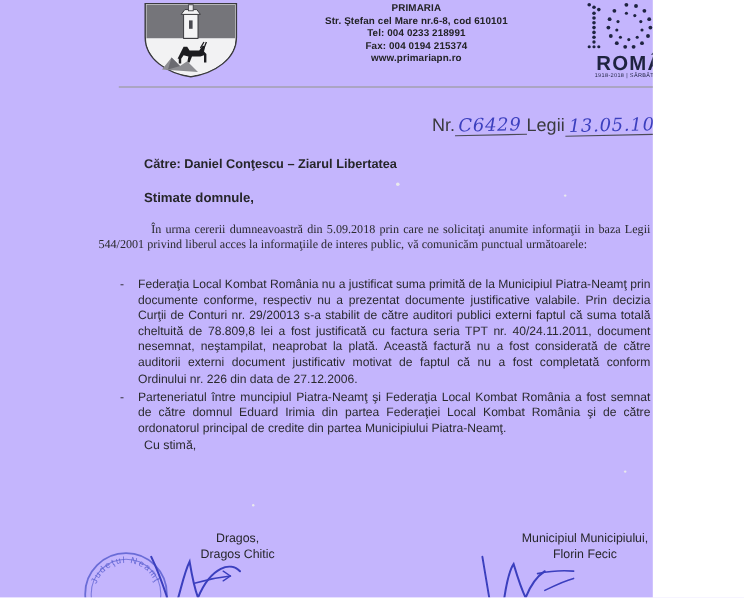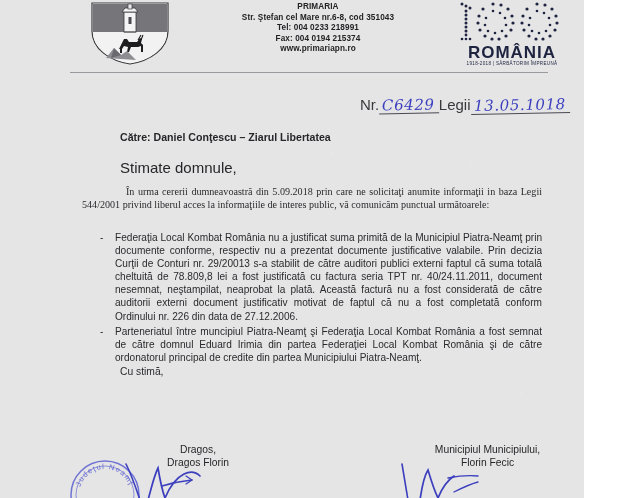--- a/index.html
+++ b/index.html
@@ -5,25 +5,26 @@
   html, body {
     margin: 0;
     padding: 0;
     background: #ffffff;
   }
   body {
     font-family: "Liberation Sans", sans-serif;
   }
   #page {
     position: relative;
-    width: 584px;
+    width: 515px;
     height: 498px;
-    background: #e5e5e5;
+    background: #c4b5fd;
     overflow: hidden;
     color: #2b2b2e;
+    padding-left: 29px;
   }
 
   
   .header {
     position: relative;
     height: 66px;
   }
 
   .crest {
     position: absolute;
@@ -98,22 +99,22 @@
     left: 120px;
     top: 131px;
     font-size: 10.6px;
     font-weight: bold;
     color: #26262a;
   }
   .salute {
     position: absolute;
     left: 120px;
     top: 159px;
-    font-size: 15px;
-    font-weight: normal;
+    font-size: 11px;
+    font-weight: bold;
     color: #26262a;
   }
 
   .intro {
     position: absolute;
     left: 82px;
     top: 185px;
     width: 460px;
     font-size: 10.1px;
     line-height: 13.1px;
@@ -216,21 +217,21 @@
         <path d="M31 48 l3 -6 l2 -4 l3 0 l2 3 l8 0 l3 -4 l2 1 l-1 4 l2 2 l0 7 l-2 0 l0 -6 l-3 1 l-7 0 l-2 5 l-2 0 l1 -5 l-4 -1 l-2 3 l0 4 l-2 0 l0 -4 z" fill="#1d1d20"></path>
         <path d="M50 39 l3 -5 M53 39 l2 -5" stroke="#1d1d20" stroke-width="1.1" fill="none"></path>
 
         <path d="M18 57 l8 -10 l7 7 l6 -4 l9 9 z" fill="#8d8d92"></path>
         <path d="M26 47 l7 7 l-10 3 z" fill="#6a6a70"></path>
       </svg>
     </div>
 
     <div class="header-text">
       <div class="ht-line">PRIMARIA</div>
-      <div class="ht-line">Str. Ştefan cel Mare nr.6-8, cod 351043</div>
+      <div class="ht-line">Str. Ştefan cel Mare nr.6-8, cod 610101</div>
       <div class="ht-line">Tel:  004 0233 218991</div>
       <div class="ht-line">Fax: 004 0194 215374</div>
       <div class="ht-line">www.primariapn.ro</div>
     </div>
 
     <div class="logo100">
       <svg viewBox="0 0 148 66" width="148" height="66">
         <g fill="#1e2340">
 
           <g>
@@ -326,21 +327,21 @@
     <div class="bullet">
       <span class="dash">-</span>
       <span>Parteneriatul între muncipiul Piatra-Neamţ şi Federaţia Local Kombat România a fost semnat de către domnul Eduard Irimia din partea Federaţiei Local Kombat România şi de către ordonatorul principal de credite din partea Municipiului Piatra-Neamţ.</span>
     </div>
   </div>
 
   <div class="closing">Cu stimă,</div>
 
   <div class="sig sig-left">
     <span class="role">Dragos,</span>
-    <span class="name">Dragos Florin</span>
+    <span class="name">Dragos Chitic</span>
   </div>
 
   <div class="sig sig-right">
     <span class="role">Municipiul Municipiului,</span>
     <span class="name">Florin Fecic</span>
   </div>
 
   <div class="stamp">
     <svg viewBox="0 0 86 86" width="86" height="86">
       <circle cx="43" cy="43" r="34" fill="none" stroke="#5a5fd0" stroke-width="1.5" opacity="0.85"></circle>

